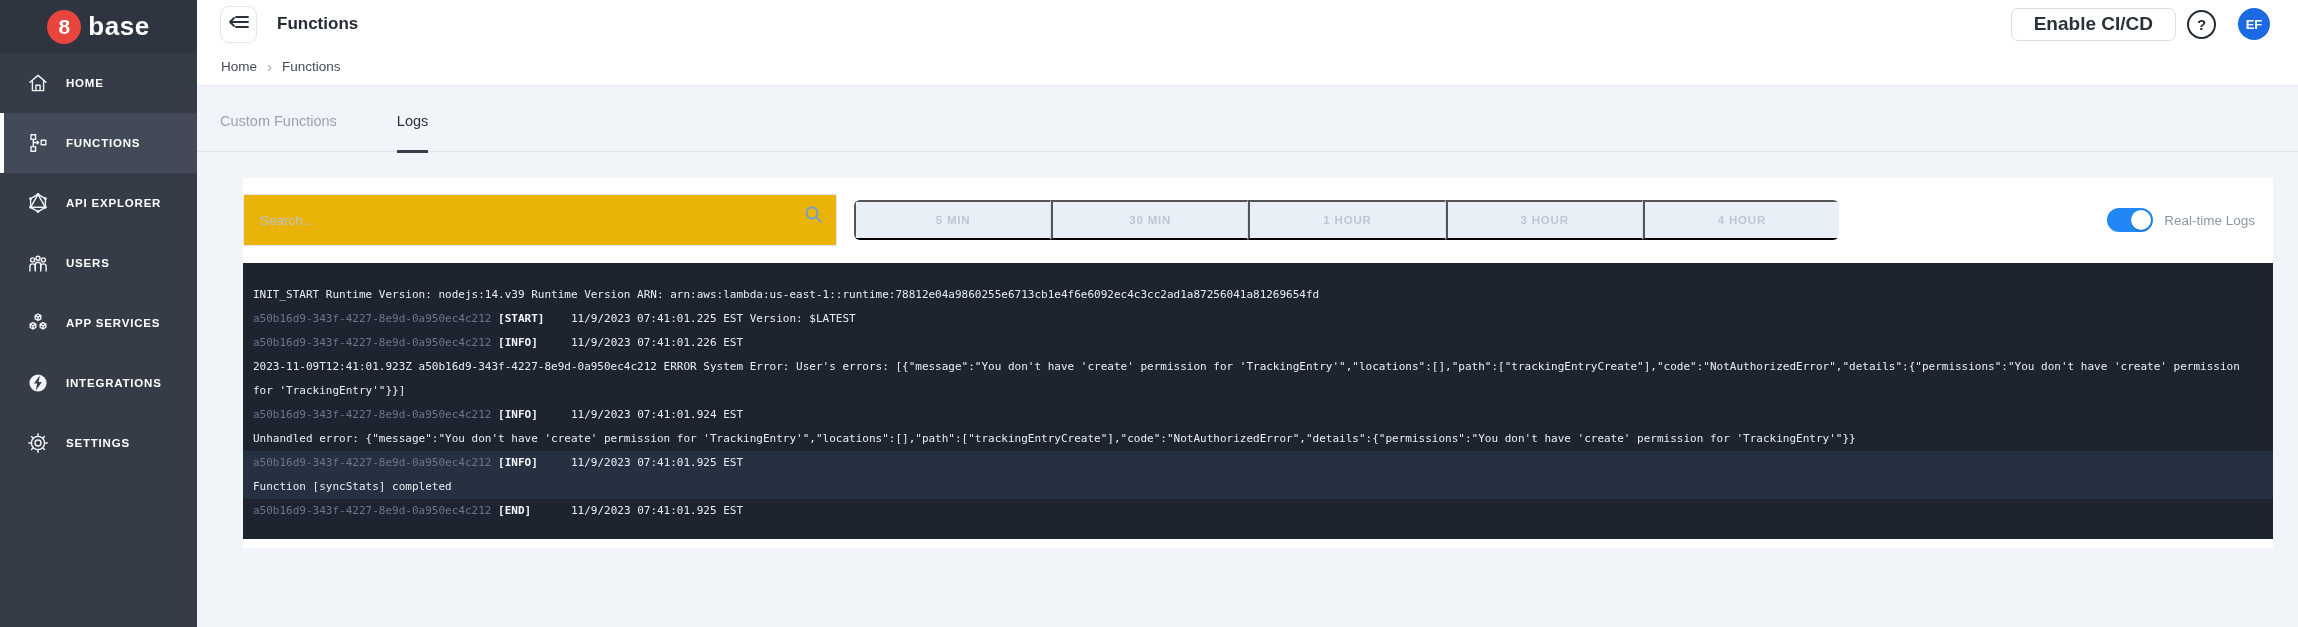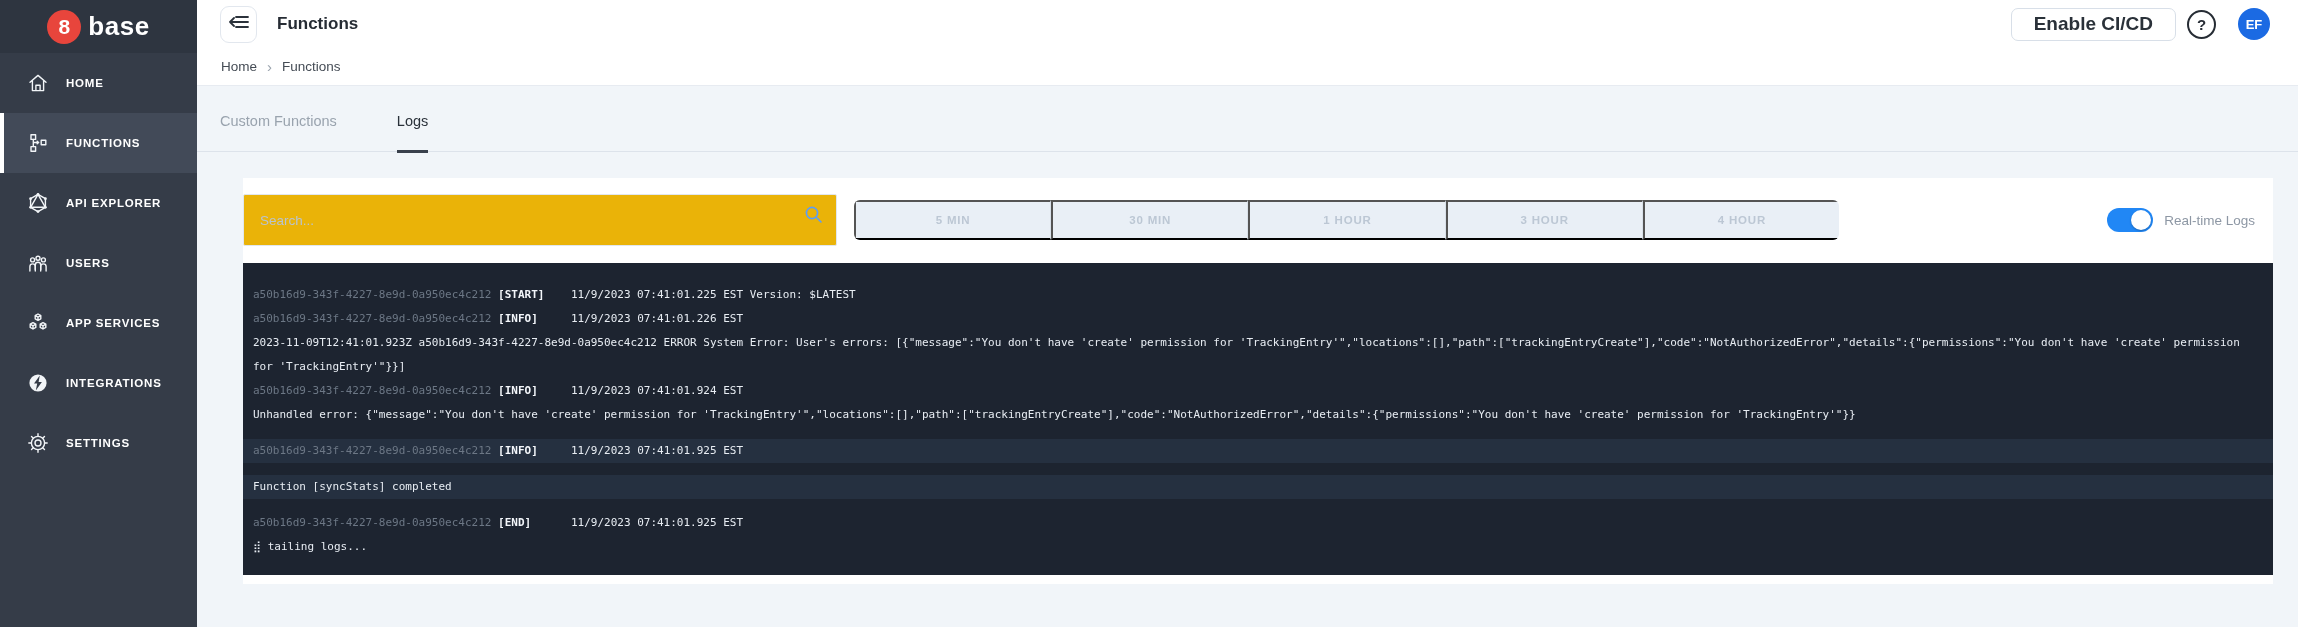--- a/index.html
+++ b/index.html
@@ -134,21 +134,21 @@
   }
   .toggle-label { margin-left: 11px; font-size: 13.5px; color: #8d97a4; }
 
   
   .console {
     background: #1d2430; padding: 20px 10px 16px 10px;
     font-family: "DejaVu Sans Mono", monospace; font-size: 11px;
     color: #e8edf3; overflow: hidden;
   }
   .log-line { line-height: 24px; white-space: pre-wrap; word-wrap: break-word; }
-  .log-line.hl { background: #253040; margin: 12px -10px; padding: 0 10px; }
+  .log-line.hl { background: #253040; margin: 0 -10px; padding: 0 10px; }
   .t-def { color: #e8edf3; }
   .t-mut { color: #6c7785; }
   .t-tag { color: #f3f6fa; font-weight: 700; }
   .t-grn { color: #49d05f; font-weight: 700; }
 </style>
 </head>
 <body>
 
 <aside class="sidebar">
   <div class="logo-area">
@@ -295,25 +295,25 @@
 
       <div class="toggle-wrap">
         <div class="toggle">
           <div class="knob"></div>
         </div>
         <span class="toggle-label">Real-time Logs</span>
       </div>
     </div>
 
     <div class="console">
+        <div class="log-line"><span class="t-def">INIT_START Runtime Version: nodejs:14.v39 Runtime Version ARN: arn:aws:lambda:us-east-1::runtime:78812e04a9860255e6713cb1e4f6e6092ec4c3cc2ad1a87256041a81269654fd</span></div>
         <div class="log-line"><span class="t-mut">a50b16d9-343f-4227-8e9d-0a950ec4c212 </span><span class="t-tag">[START]</span><span class="t-def">    11/9/2023 07:41:01.225 EST Version: $LATEST</span></div>
         <div class="log-line"><span class="t-mut">a50b16d9-343f-4227-8e9d-0a950ec4c212 </span><span class="t-tag">[INFO]</span><span class="t-def">     11/9/2023 07:41:01.226 EST</span></div>
         <div class="log-line"><span class="t-def">2023-11-09T12:41:01.923Z a50b16d9-343f-4227-8e9d-0a950ec4c212 ERROR System Error: User's errors: [{"message":"You don't have 'create' permission for 'TrackingEntry'","locations":[],"path":["trackingEntryCreate"],"code":"NotAuthorizedError","details":{"permissions":"You don't have 'create' permission for 'TrackingEntry'"}}]</span></div>
         <div class="log-line"><span class="t-mut">a50b16d9-343f-4227-8e9d-0a950ec4c212 </span><span class="t-tag">[INFO]</span><span class="t-def">     11/9/2023 07:41:01.924 EST</span></div>
         <div class="log-line"><span class="t-def">Unhandled error: {"message":"You don't have 'create' permission for 'TrackingEntry'","locations":[],"path":["trackingEntryCreate"],"code":"NotAuthorizedError","details":{"permissions":"You don't have 'create' permission for 'TrackingEntry'"}}</span></div>
         <div class="log-line hl"><span class="t-mut">a50b16d9-343f-4227-8e9d-0a950ec4c212 </span><span class="t-tag">[INFO]</span><span class="t-def">     11/9/2023 07:41:01.925 EST</span></div>
         <div class="log-line hl"><span class="t-def">Function [syncStats] completed</span></div>
         <div class="log-line"><span class="t-mut">a50b16d9-343f-4227-8e9d-0a950ec4c212 </span><span class="t-tag">[END]</span><span class="t-def">      11/9/2023 07:41:01.925 EST</span></div>
-        <div class="log-line"><span class="t-def">⣾ tailing logs...</span></div>
       </div>
 
   </div>
 </div>
 
 </body></html>

